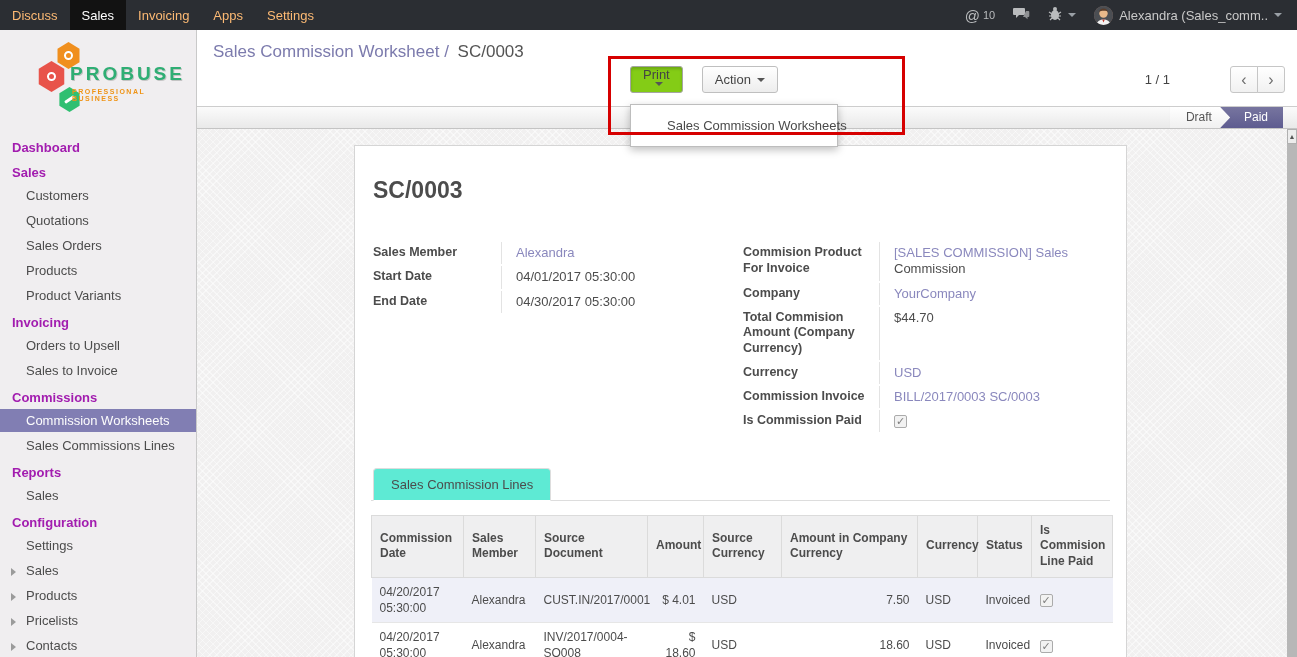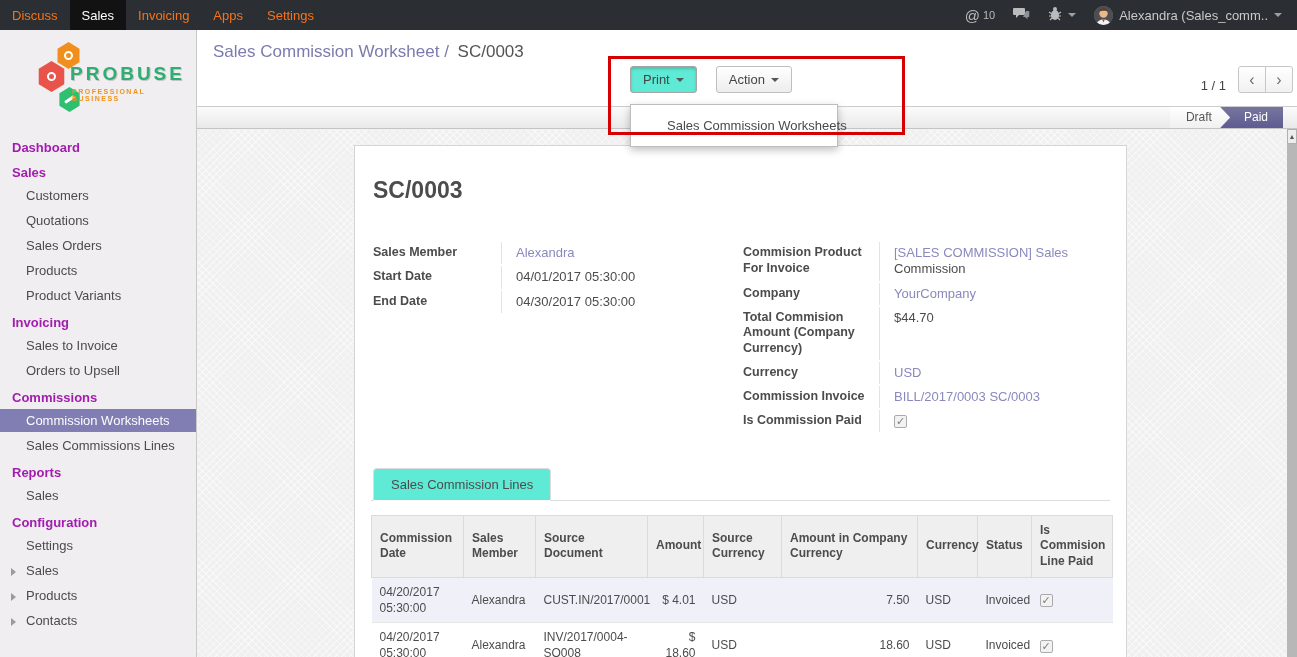--- a/index.html
+++ b/index.html
@@ -2,21 +2,21 @@
 <html><head>
 <meta charset="utf-8">
 <style>
   * { margin:0; padding:0; box-sizing:border-box; }
   html,body { width:1297px; height:657px; overflow:hidden; font-family:"Liberation Sans", sans-serif; background:#fff; }
   .app { width:1297px; height:657px; display:flex; flex-direction:column; }
 
   
   .topbar { height:30px; background:#2b2e33; display:flex; justify-content:space-between; align-items:stretch; flex:0 0 30px; }
   .topbar-left { display:flex; }
-  .menu-item { color:#f97316; font-size:13px; padding:0 12px; display:flex; align-items:center; cursor:pointer; }
+  .menu-item { color:#fdba74; font-size:13px; padding:0 12px; display:flex; align-items:center; cursor:pointer; }
   .menu-item.active { background:#121212; color:#fff; }
   .topbar-right { display:flex; align-items:stretch; padding-right:6px; }
   .systray-item { display:flex; align-items:center; padding:0 9px; color:#b9bbbd; font-size:13px; cursor:pointer; }
   .at-glyph { font-size:15px; margin-right:3px; }
   .count { font-size:11px; }
   .caret { display:inline-block; width:0; height:0; border-left:4px solid transparent; border-right:4px solid transparent; border-top:4px solid #9aa0a6; margin-left:6px; }
   .avatar { width:19px; height:19px; border-radius:50%; overflow:hidden; background:#8d6e63; margin-right:6px; flex:0 0 19px; }
   .user-label { color:#c9c9c9; font-size:13px; white-space:nowrap; }
 
   
@@ -43,26 +43,26 @@
   
   .main { flex:1 1 auto; display:flex; flex-direction:column; position:relative; width:1100px; }
 
   .control-panel { position:relative; height:76px; flex:0 0 76px; background:#fff; }
   .breadcrumb { padding:12px 0 0 16px; font-size:17px; }
   .bc-parent { color:#7c7bad; cursor:pointer; }
   .bc-current { color:#545454; margin-left:4px; }
   .cp-buttons { position:absolute; left:433px; top:36px; display:flex; }
   .btn { height:27px; padding:0 12px; font-size:13px; color:#444; border:1px solid #bfbfbf; border-radius:3px; background:linear-gradient(#ffffff,#ededed); cursor:pointer; font-family:"Liberation Sans", sans-serif; display:flex; align-items:center; }
   .btn + .btn { margin-left:19px; }
-  .btn.pressed { background:#5eead4; box-shadow:inset 0 2px 3px rgba(0,0,0,.18); border-color:#a5a5a5; }
+  .btn.pressed { background:#84cc16; box-shadow:inset 0 2px 3px rgba(0,0,0,.18); border-color:#a5a5a5;flex-direction:column; }
   .btn .caret { border-top-color:#555; margin-left:6px; }
   .dropdown { position:absolute; left:0; top:38px; width:208px; background:#fff; border:1px solid #bdbdbd; box-shadow:0 3px 8px rgba(0,0,0,.25); padding:7px 16px; z-index:5; }
   .dropdown-item { padding:6px 20px; font-size:13px; color:#4a4a4a; white-space:nowrap; cursor:pointer; }
   .red-box { position:absolute; left:411px; top:26px; width:297px; height:79px; border:3px solid #d60000; z-index:10; pointer-events:none; }
-  .pager { position:absolute; right:4px; top:36px; display:flex; align-items:flex-end; }
+  .pager { position:absolute; right:12px; top:36px; display:flex; align-items:center;gap:48px; }
   .pager-text { font-size:13px; color:#444; margin-right:12px; }
   .pager-btns { display:flex; }
   .pager-btns button { width:28px; height:27px; border:1px solid #c6c6c6; background:linear-gradient(#ffffff,#f1f1f1); color:#6d6d6d; font-size:16px; line-height:1; cursor:pointer; }
   .pager-btns button:first-child { border-radius:3px 0 0 3px; }
   .pager-btns button:last-child { border-radius:0 3px 3px 0; margin-left:-1px; }
 
   .statusbar { position:relative; height:23px; flex:0 0 23px; background:linear-gradient(#fbfbfb,#e9e9e9); border-top:1px solid #cdcdcd; border-bottom:1px solid #c4c4c4; }
   .status-group { position:absolute; right:14px; top:0; bottom:0; display:flex; }
   .status-arrow { font-size:12px; line-height:21px; }
   .status-arrow.draft { background:linear-gradient(#ffffff,#f0f0f0); color:#555; padding:0 18px 0 16px; margin-right:-10px; z-index:2; clip-path:polygon(0 0, calc(100% - 10px) 0, 100% 50%, calc(100% - 10px) 100%, 0 100%); filter:drop-shadow(0 0 1px #b5b5b5); }
@@ -168,31 +168,32 @@
       </div>
       <nav id="sidebar-nav">
           <div class="nav-header">Dashboard</div>
           <div class="nav-header">Sales</div>
           <div class="nav-item"><span>Customers</span></div>
           <div class="nav-item"><span>Quotations</span></div>
           <div class="nav-item"><span>Sales Orders</span></div>
           <div class="nav-item"><span>Products</span></div>
           <div class="nav-item"><span>Product Variants</span></div>
           <div class="nav-header">Invoicing</div>
+          <div class="nav-item"><span>Orders to Upsell</span></div>
           <div class="nav-item"><span>Sales to Invoice</span></div>
-          <div class="nav-item"><span>Orders to Upsell</span></div>
           <div class="nav-header">Commissions</div>
           <div class="nav-item selected"><span>Commission Worksheets</span></div>
           <div class="nav-item"><span>Sales Commissions Lines</span></div>
           <div class="nav-header">Reports</div>
           <div class="nav-item"><span>Sales</span></div>
           <div class="nav-header">Configuration</div>
           <div class="nav-item"><span>Settings</span></div>
           <div class="nav-item"><span class="expand-arrow"></span><span>Sales</span></div>
           <div class="nav-item"><span class="expand-arrow"></span><span>Products</span></div>
+          <div class="nav-item"><span class="expand-arrow"></span><span>Pricelists</span></div>
           <div class="nav-item"><span class="expand-arrow"></span><span>Contacts</span></div>
         </nav>
     </aside>
 
     <div class="main">
 
       <div class="control-panel">
         <div class="breadcrumb">
           <span class="bc-parent">Sales Commission Worksheet /</span>
           <span class="bc-current">SC/0003</span>

